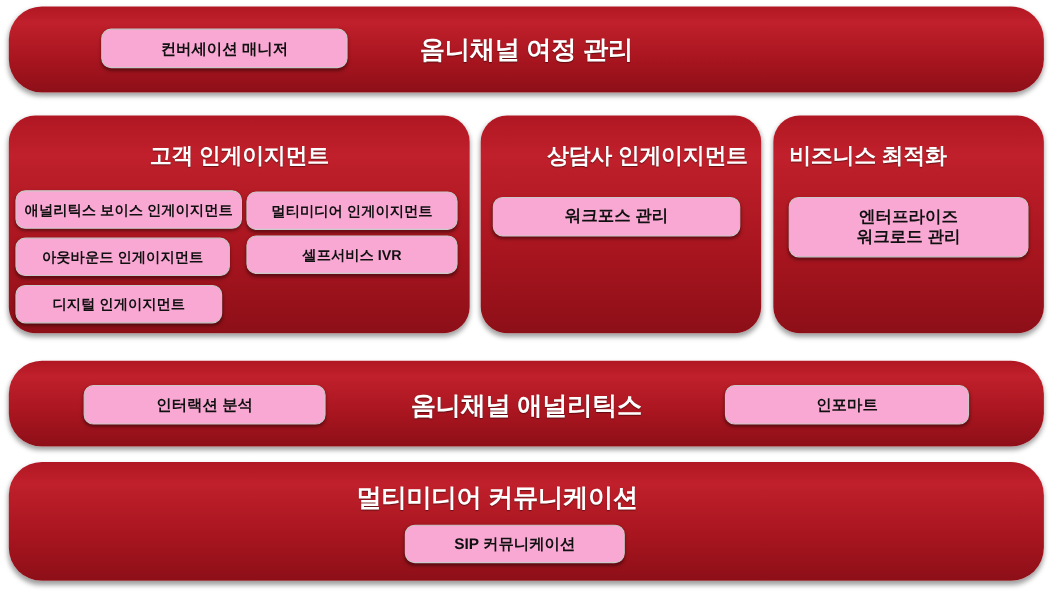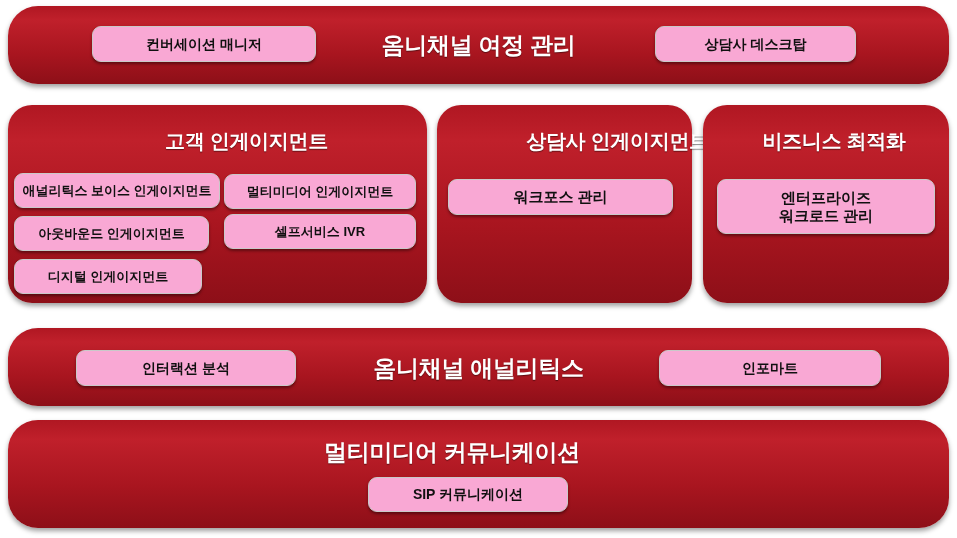--- a/index.html
+++ b/index.html
@@ -48,21 +48,20 @@
     position: absolute;
     left: 0;
     right: 0;
     text-align: center;
     color: #ffffff;
     font-weight: bold;
     font-size: 20px;
     letter-spacing: -0.3px;
     text-shadow: 0 1px 1px rgba(0,0,0,0.45);
     white-space: nowrap;
-    padding-left: 29px;
   }
 
   
   .chip {
     position: absolute;
     background: #f9a8d4;
     border: 1px solid #c9c9c9;
     border-radius: 9px;
     box-shadow: 0 2px 3px rgba(0,0,0,0.40);
     display: flex;
@@ -82,41 +81,40 @@
 </style>
 </head>
 <body>
 
 <div id="diagram">
 
   <div class="redbox band" style="left:8px; top:6px; width:941px; height:78px;">
   </div>
   <div class="band-title lg" style="top:30px; left:8px; width:941px;">옴니채널 여정 관리</div>
   <div class="chip s14" style="left:92px; top:26px; width:224px; height:36px;">컨버세이션 매니저</div>
-  <div class="chip s14" style="left:655px; top:26px; width:201px; height:36px;">상담사 데스크탑</div>
 
   <div class="redbox panel" style="left:8px; top:105px; width:419px; height:198px;">
   </div>
   <div class="panel-title" style="top:128px; left:8px; width:419px;">고객 인게이지먼트</div>
 
   <div class="chip s13" style="left:14px; top:173px; width:206px; height:35px;">애널리틱스 보이스 인게이지먼트</div>
   <div class="chip s13" style="left:14px; top:216px; width:195px; height:35px;">아웃바운드 인게이지먼트</div>
   <div class="chip s13" style="left:14px; top:259px; width:188px; height:35px;">디지털 인게이지먼트</div>
 
   <div class="chip s13" style="left:224px; top:174px; width:192px; height:35px;">멀티미디어 인게이지먼트</div>
   <div class="chip s13" style="left:224px; top:214px; width:192px; height:35px;">셀프서비스 IVR</div>
 
   <div class="redbox panel" style="left:437px; top:105px; width:255px; height:198px;">
   </div>
   <div class="panel-title" style="top:128px; left:437px; width:303px;text-align:center;">상담사 인게이지먼트</div>
   <div class="chip s15" style="left:448px; top:179px; width:225px; height:36px;">워크포스 관리</div>
 
   <div class="redbox panel" style="left:703px; top:105px; width:246px; height:198px;">
   </div>
-  <div class="panel-title" style="top:128px; left:682px; width:246px;">비즈니스 최적화</div>
+  <div class="panel-title" style="top:128px; left:666px; width:246px;">비즈니스 최적화</div>
   <div class="chip s15" style="left:717px; top:179px; width:218px; height:55px; flex-direction:column;">
     <span class="two-line">엔터프라이즈</span>
     <span class="two-line">워크로드 관리</span>
   </div>
 
   <div class="redbox band" style="left:8px; top:328px; width:941px; height:78px;">
   </div>
   <div class="band-title lg" style="top:353px; left:8px; width:941px;">옴니채널 애널리틱스</div>
   <div class="chip s14" style="left:659px; top:350px; width:222px; height:36px;">인포마트</div>
   <div class="chip s14" style="left:76px; top:350px; width:220px; height:36px;">인터랙션 분석</div>

